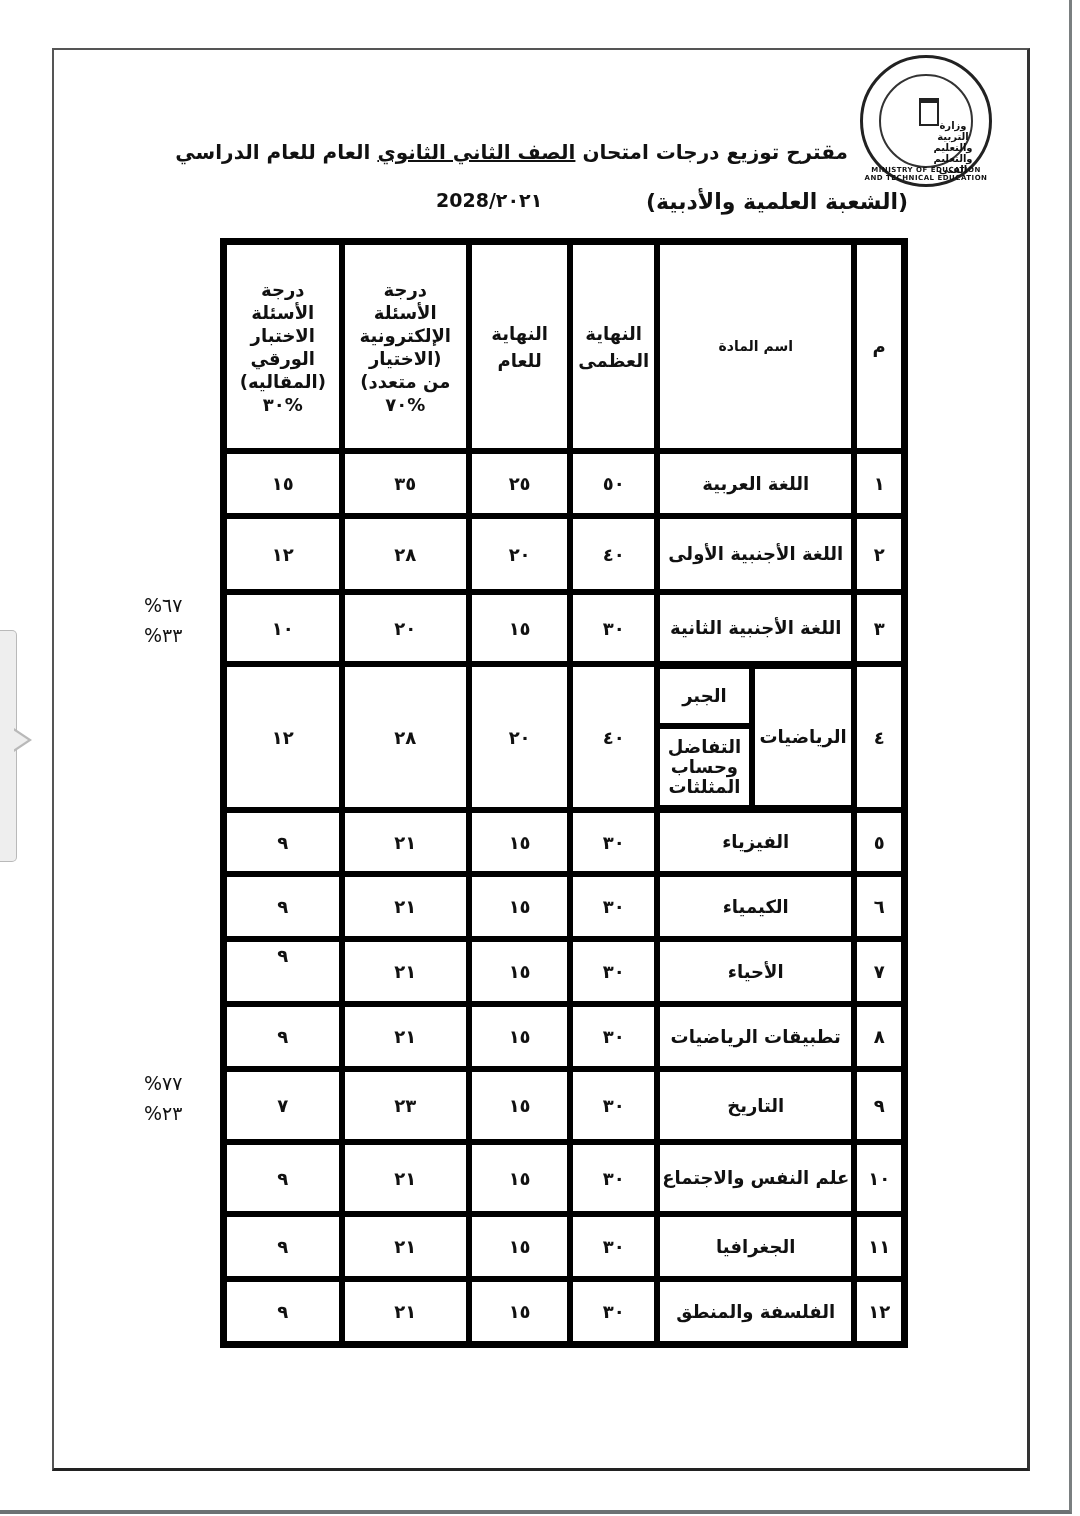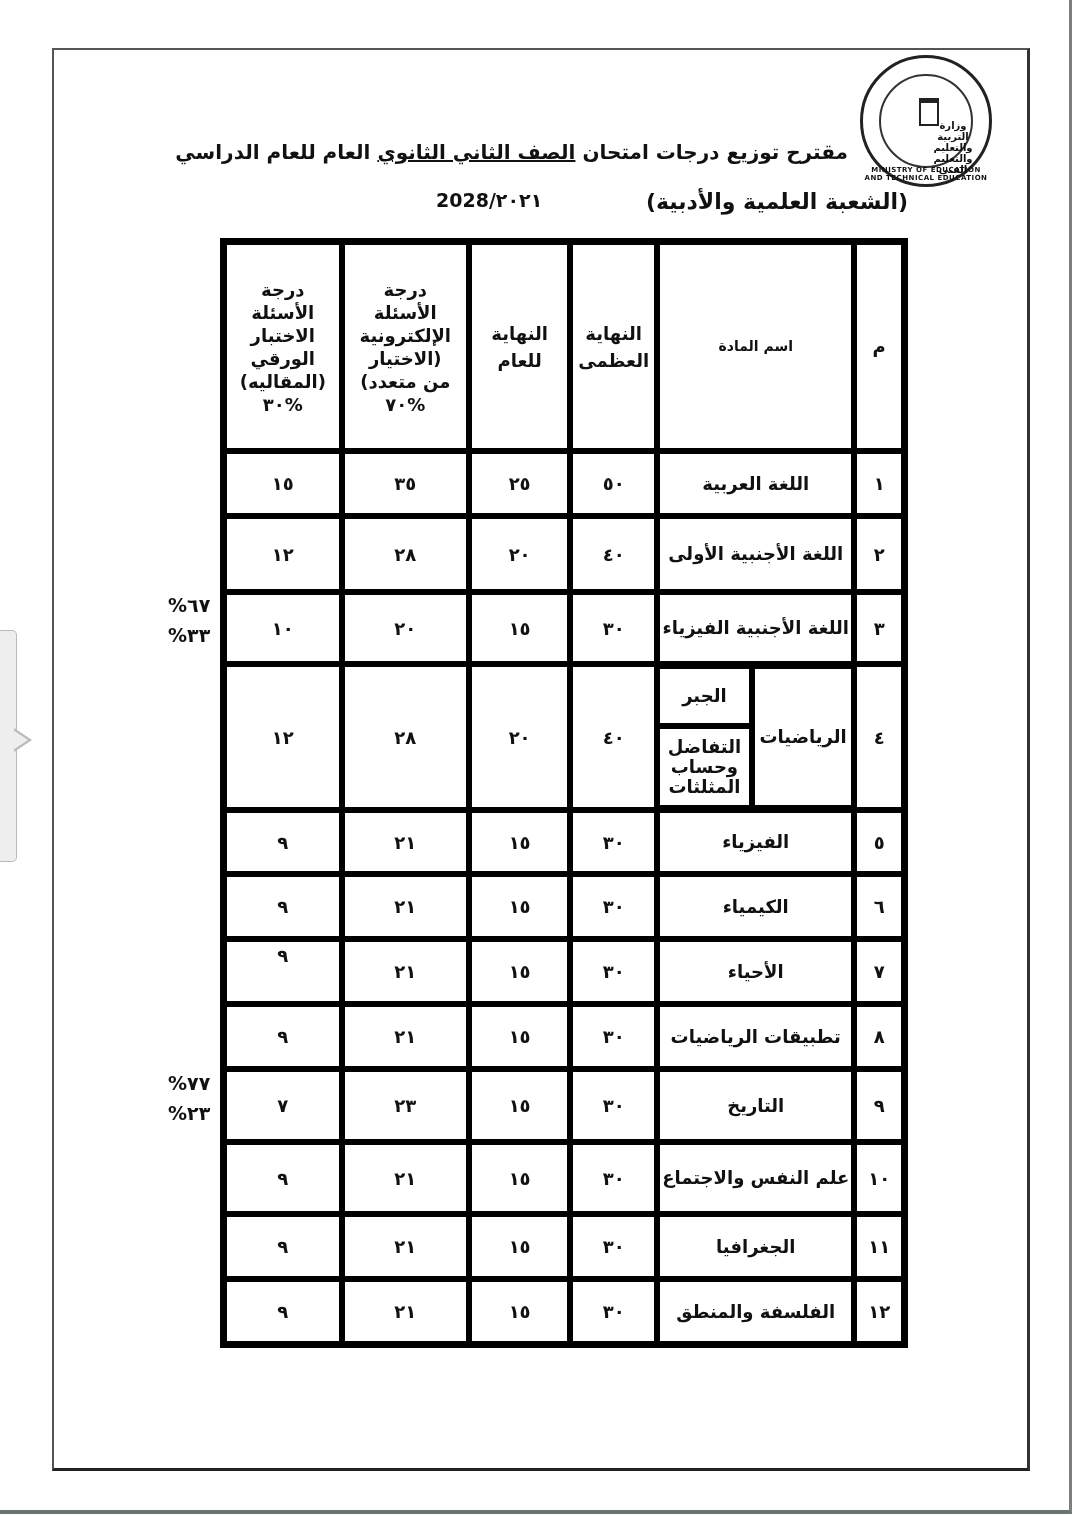--- a/index.html
+++ b/index.html
@@ -69,21 +69,21 @@
     box-shadow: inset 0 0 0 2px #fff, inset 0 0 0 3px #000;
     outline:3px solid #000; outline-offset:-3px;
   }
   .hdr { font-size:18px; line-height:27px; }
   .hdr-small { font-size:17px; line-height:23px; }
   .num { letter-spacing:4px; font-size:17px; }
   .idx { font-size:16px; font-weight:normal; }
   .subj { font-size:19px; line-height:30px; }
   .sub-cell { font-size:13px; line-height:20px; }
   .pct {
-    position:absolute; left:168px; font-weight:bold; font-size:19px; line-height:30px; direction:ltr; letter-spacing:1px;
+    position:absolute; left:144px; font-weight:normal; font-size:19px; line-height:30px; direction:ltr; letter-spacing:1px;
   }
 </style>
 </head>
 <body>
 
 <div class="outer-page"></div>
 <div class="inner-frame"></div>
 
 <div class="side-tab"></div>
 <div class="side-tab-arrow"></div>
@@ -146,21 +146,21 @@
   <tr style="height:76px">
     <td class="cell idx">٢</td>
     <td class="cell subj">اللغة الأجنبية الأولى</td>
     <td class="cell num">٤٠</td>
     <td class="cell num">٢٠</td>
     <td class="cell num">٢٨</td>
     <td class="cell num">١٢</td>
   </tr>
   <tr style="height:72px">
     <td class="cell idx">٣</td>
-    <td class="cell subj">اللغة الأجنبية الفيزياء</td>
+    <td class="cell subj">اللغة الأجنبية الثانية</td>
     <td class="cell num">٣٠</td>
     <td class="cell num">١٥</td>
     <td class="cell num">٢٠</td>
     <td class="cell num">١٠</td>
   </tr>
   <tr style="height:146px">
     <td class="cell idx">٤</td>
     <td class="cell" style="padding:0">
       <table style="width:100%;height:142px;border-collapse:collapse;direction:rtl">
         <tbody>

